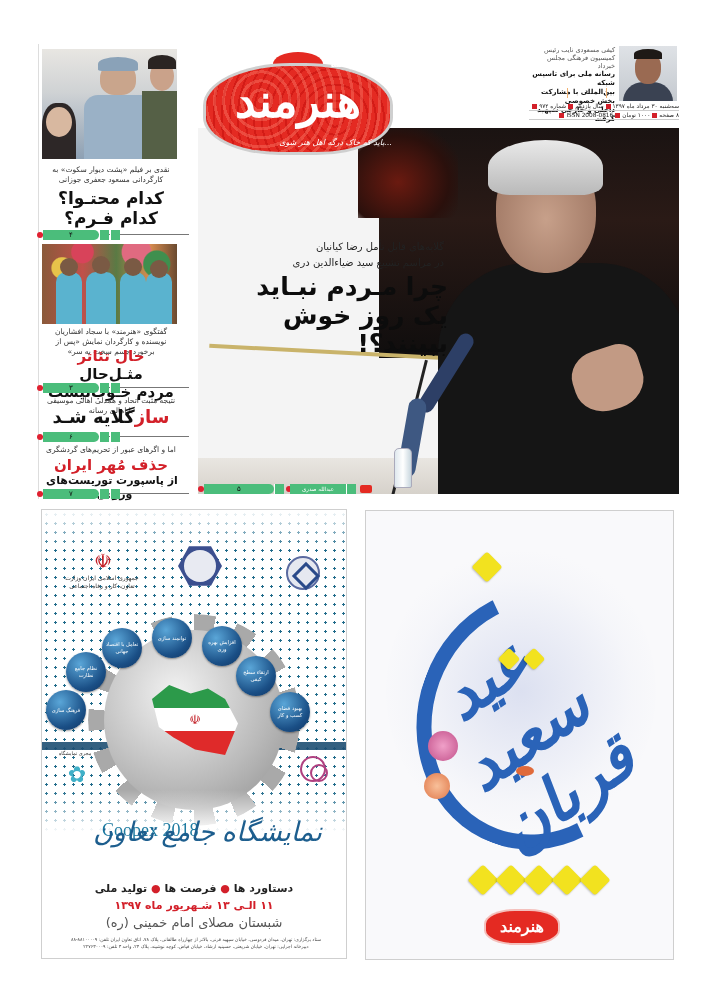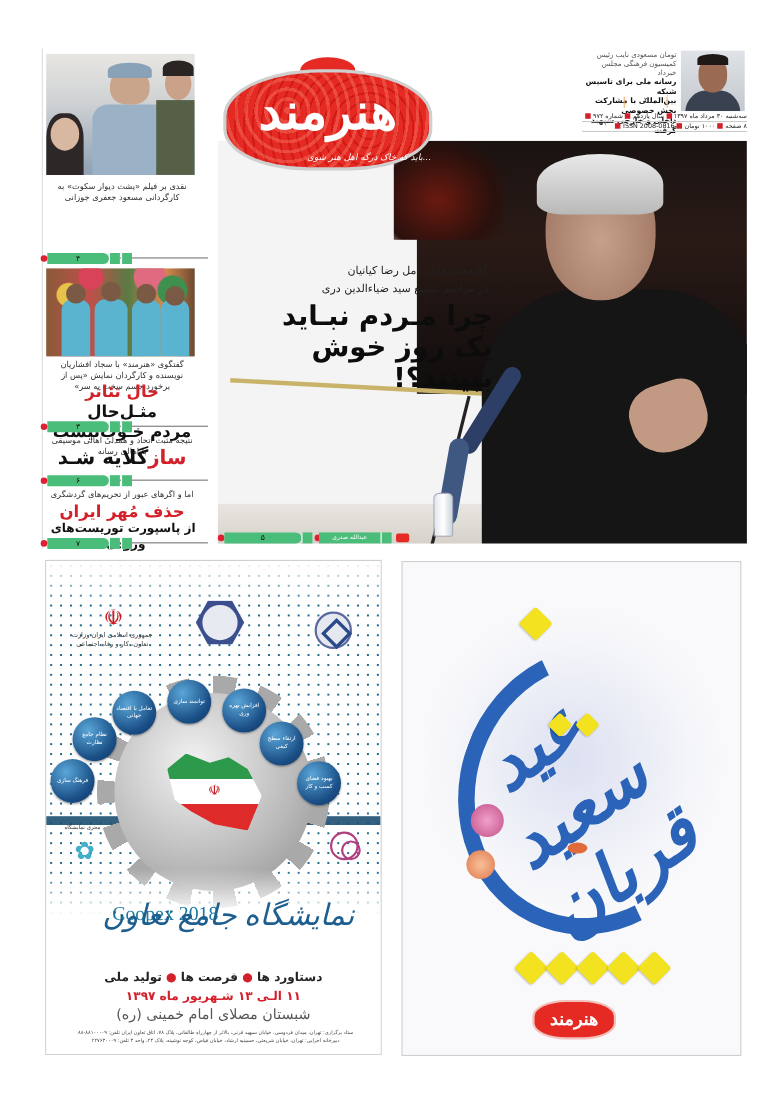--- a/index.html
+++ b/index.html
@@ -147,20 +147,24 @@
         <div class="f2"></div>
       <div class="body1"></div>
         <div class="f1"></div>
         <div class="cap"></div>
       <div class="body3"></div>
         <div class="f3"></div>
         <div class="hair3"></div>
     </div>
 
     <div class="lc-kicker" style="top:121px;margin-left:28px;">نقدی بر فیلم «پشت دیوار سکوت» به کارگردانی مسعود جعفری جوزانی</div>
+    <div class="lc-title" style="top:144px; font-size:17px; line-height:20px;">
+      <div>کدام محتـوا؟</div>
+      <div>کدام فـرم؟</div>
+    </div>
     <div class="pagebar" style="top:186px;">
       <div class="line"></div>
         <div class="dot"></div>
       <div class="pill">۴</div>
       <div class="seg" style="left:60px;"></div>
         <div class="seg" style="left:71px;"></div>
     </div>
 
     <div class="thumb thumb2">
       <div class="p" style="left:14px;"></div>
@@ -241,21 +245,21 @@
     <div class="mast-slogan">...باید که خاک درگه اهل هنر شوی</div>
   </div>
 
   <div class="ed">
     <div class="ed-photo">
       <div class="suit"></div>
         <div class="face"></div>
         <div class="hair"></div>
     </div>
     <div class="ed-txt">
-      <div class="ed-author">تومان مسعودی نایب رئیس</div>
+      <div class="ed-author">کیفی مسعودی نایب رئیس</div>
       <div class="ed-author">کمیسیون فرهنگی مجلس خبرداد</div>
       <div class="ed-title">رسانه ملی برای تاسیس شبکه</div>
       <div class="ed-title">بین‌المللی با مشارکت بخش خصوصی</div>
       <div class="ed-title">داخلی و خارجی سپهبد گرفت</div>
     </div>
     <div class="ed-num">۲</div>
   </div>
   <div class="info">
     <div class="info-row">
       <span>سه‌شنبه ۳۰ مرداد ماه ۱۳۹۷</span><span class="sq"></span><span>سال یازدهم</span><span class="sq"></span><span>شماره ۹۷۲</span><span class="sq"></span>

